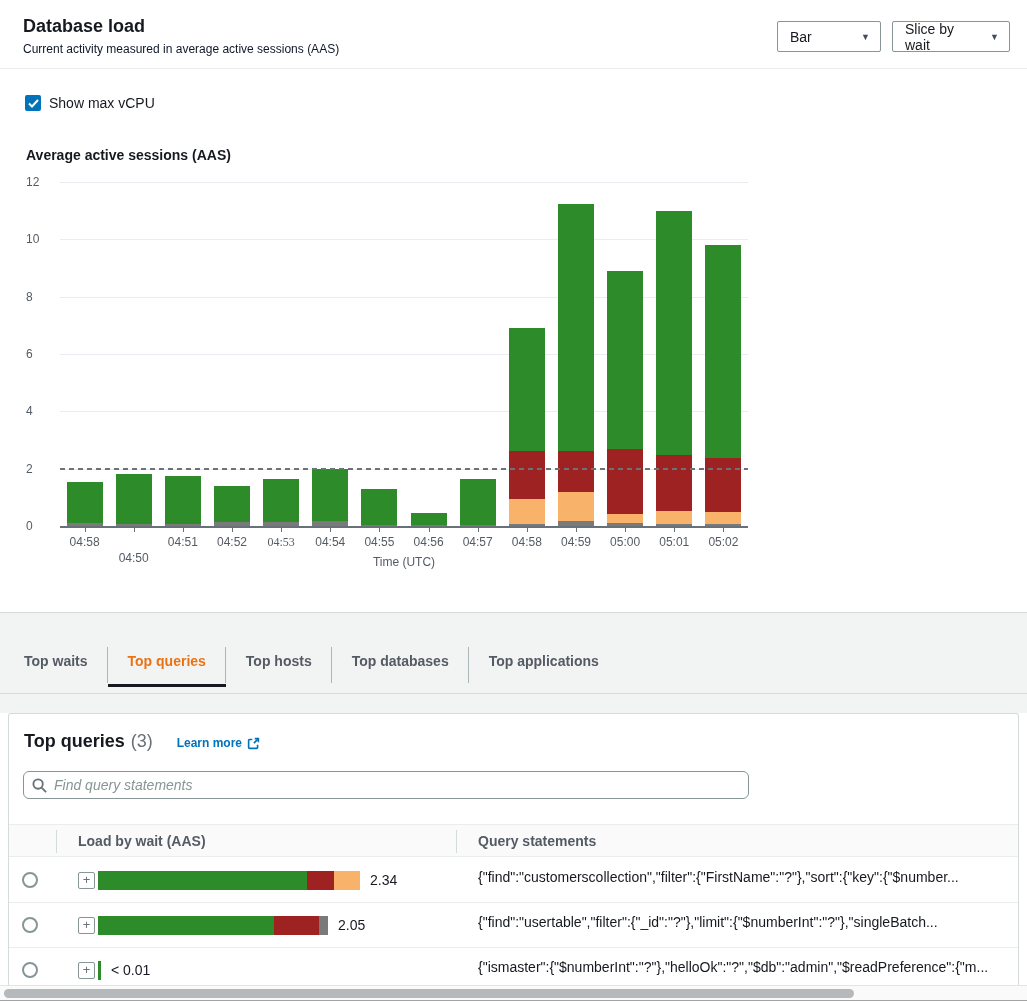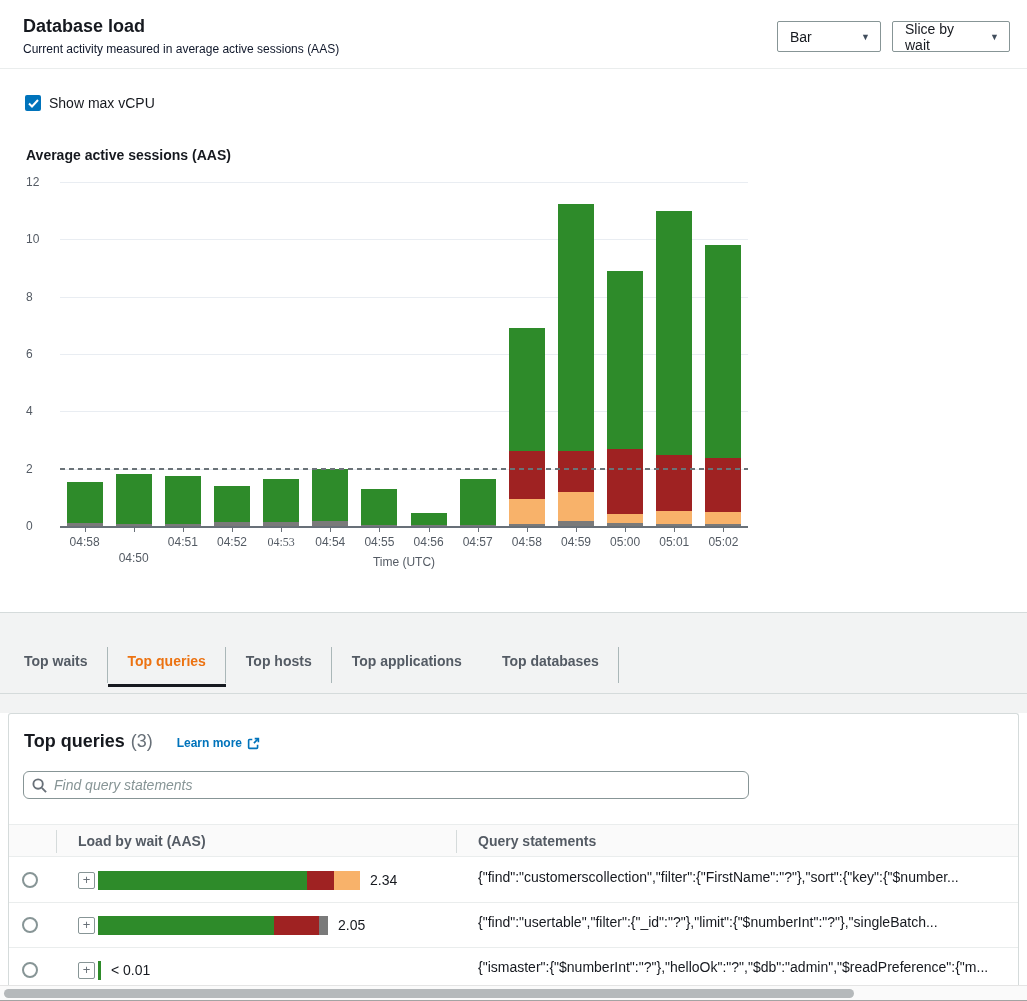--- a/index.html
+++ b/index.html
@@ -229,22 +229,22 @@
       <div class="maxline" style="top: 285.667px;"></div>
       <div class="baseline"></div>
     </div>
   <div class="time-label">Time (UTC)</div>
 
   <div class="band">
     <div id="tabs">
         <div class="tab"><span>Top waits</span><span class="tsep"></span></div>
         <div class="tab active"><span>Top queries</span><span class="tsep"></span></div>
         <div class="tab"><span>Top hosts</span><span class="tsep"></span></div>
+        <div class="tab"><span>Top databases</span><span class="tsep"></span></div>
         <div class="tab"><span>Top applications</span></div>
-        <div class="tab"><span>Top databases</span><span class="tsep"></span></div>
       </div>
     <div class="band-line"></div>
   </div>
 
   <div class="card">
     <div class="card-title-row">
       <span class="card-title">Top queries</span>
       <span class="card-count">(3)</span>
       <span class="learn-more">
         <span>Learn more</span>

